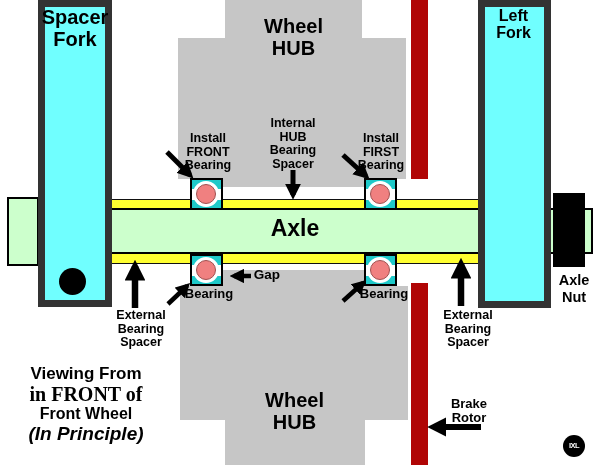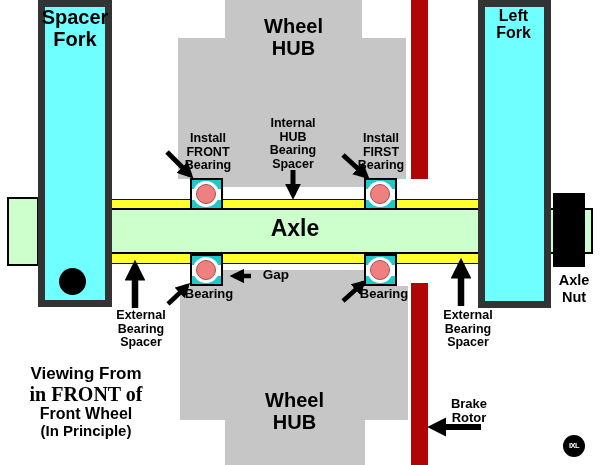--- a/index.html
+++ b/index.html
@@ -120,21 +120,21 @@
     <div>Internal</div>
     <div>HUB</div>
     <div>Bearing</div>
     <div>Spacer</div>
   </div>
   <div class="lbl" style="left:346px;top:132px;width:70px;font-size:12.5px;">
     <div>Install</div>
     <div>FIRST</div>
     <div>Bearing</div>
   </div>
-  <div class="lbl" style="left:256px;top:268px;width:40px;font-size:13.5px;text-align:center;">Gap</div>
+  <div class="lbl" style="left:240px;top:268px;width:40px;font-size:13.5px;text-align:right;">Gap</div>
   <div class="lbl" style="left:183px;top:287px;width:52px;font-size:13px;">Bearing</div>
   <div class="lbl" style="left:358px;top:287px;width:52px;font-size:13px;">Bearing</div>
   <div class="lbl" style="left:106px;top:309px;width:70px;font-size:12.5px;">
     <div>External</div>
     <div>Bearing</div>
     <div>Spacer</div>
   </div>
   <div class="lbl" style="left:433px;top:309px;width:70px;font-size:12.5px;">
     <div>External</div>
     <div>Bearing</div>
@@ -142,20 +142,20 @@
   </div>
   <div class="lbl" style="left:441px;top:397px;width:56px;font-size:13px;">
     <div>Brake</div>
     <div>Rotor</div>
   </div>
 
   <div class="lbl" style="left:8px;top:364px;width:132px;line-height:1.12;margin-left:12px;">
     <div style="font-size:17px;">Viewing From</div>
     <div style="font-size:20px;font-family:Liberation Serif, serif;">in FRONT of</div>
     <div style="font-size:16px;">Front Wheel</div>
-    <div style="font-size:15px;">(In Principle)</div>
+    <div style="font-size:19px;font-style:italic;">(In Principle)</div>
   </div>
 
   <div id="ixl">
       <span>IXL</span>
     </div>
 
 </div>
 
 </body></html>

